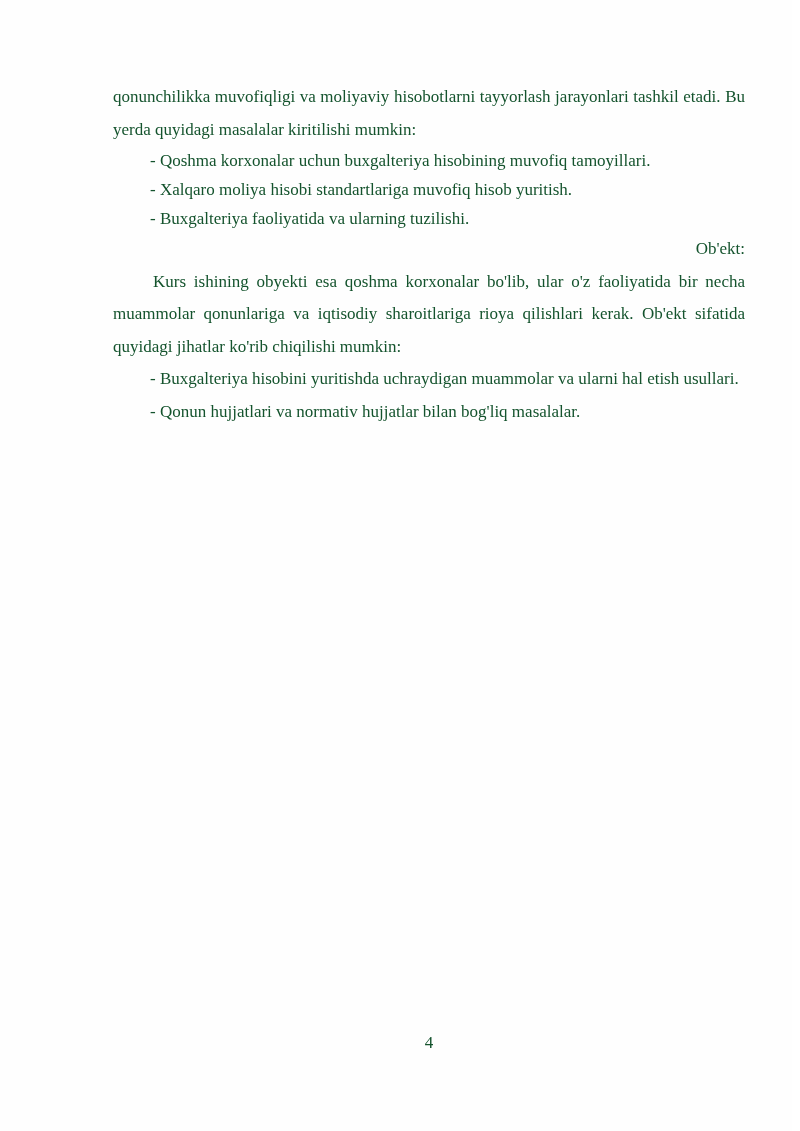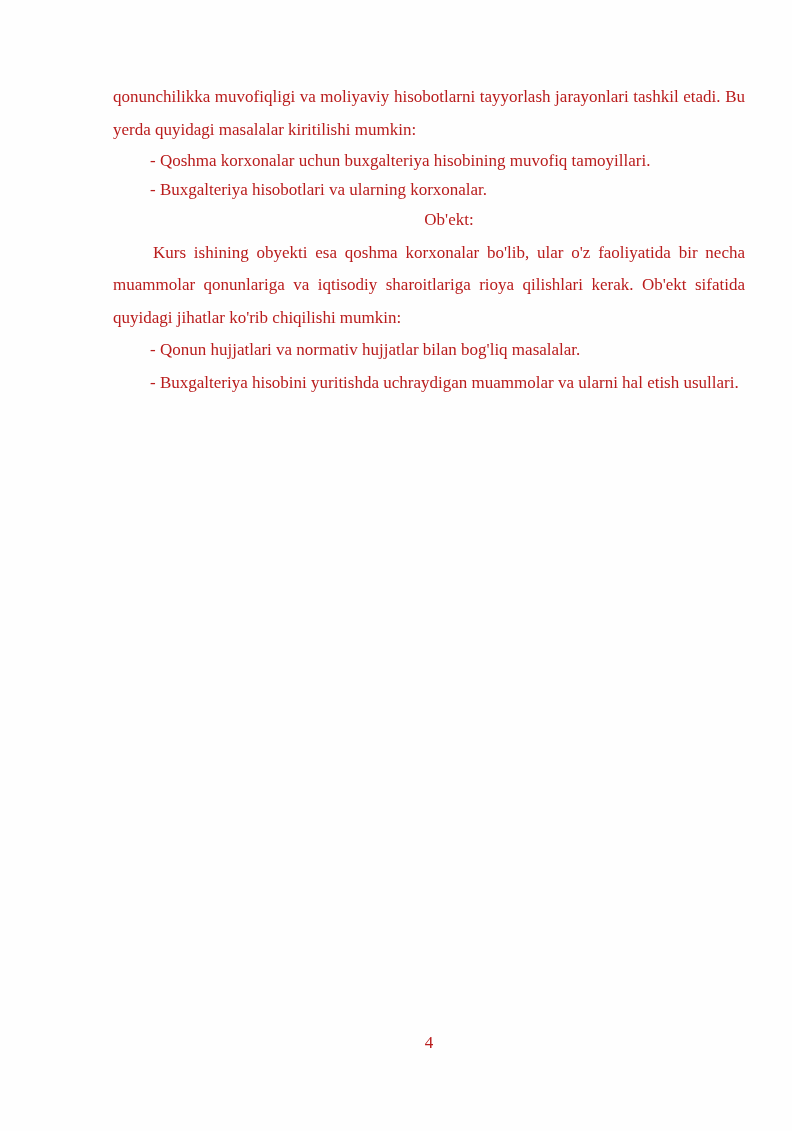--- a/index.html
+++ b/index.html
@@ -7,21 +7,21 @@
     padding: 0;
     background: #ffffff;
   }
   .page {
     position: relative;
     width: 792px;
     height: 1131px;
     background: #fefefe;
     overflow: hidden;
     font-family: "Liberation Serif", "DejaVu Serif", serif;
-    color: #b91c1c;
+    color: #14532d;
   }
   .content {
     position: absolute;
     left: 113px;
     top: 80px;
     width: 632px;
     font-size: 17px;
     line-height: 32.5px;
     text-align: justify;
   }
@@ -29,21 +29,21 @@
   .para-intro {
     line-height: 33px;
   }
   .list-tight .list-item {
     line-height: 29px;
     padding-left: 37px;
   }
   .section-heading {
     padding-left: 40px;
     margin-top: 4px;
-    text-align: center;
+    text-align: right;
   }
   .para-object {
     text-indent: 40px;
   }
   .list-wide .list-item {
     padding-left: 37px;
   }
   .page-number {
     position: absolute;
     top: 1030px;
@@ -57,28 +57,29 @@
 </head>
 <body>
 
 <div class="page">
   <div class="content">
 
     <p class="para-intro">qonunchilikka muvofiqligi va moliyaviy hisobotlarni tayyorlash jarayonlari tashkil etadi. Bu yerda quyidagi masalalar kiritilishi mumkin:</p>
 
     <div class="list-tight">
       <p class="list-item">- Qoshma korxonalar uchun buxgalteriya hisobining muvofiq tamoyillari.</p>
-      <p class="list-item">- Buxgalteriya hisobotlari va ularning korxonalar.</p>
+      <p class="list-item">- Xalqaro moliya hisobi standartlariga muvofiq hisob yuritish.</p>
+      <p class="list-item">- Buxgalteriya faoliyatida va ularning tuzilishi.</p>
     </div>
 
     <p class="section-heading">Ob'ekt:</p>
 
     <p class="para-object">Kurs ishining obyekti esa qoshma korxonalar bo'lib, ular o'z faoliyatida bir necha muammolar qonunlariga va iqtisodiy sharoitlariga rioya qilishlari kerak. Ob'ekt sifatida quyidagi jihatlar ko'rib chiqilishi mumkin:</p>
 
     <div class="list-wide">
+      <p class="list-item">- Buxgalteriya hisobini yuritishda uchraydigan muammolar va ularni hal etish usullari.</p>
       <p class="list-item">- Qonun hujjatlari va normativ hujjatlar bilan bog'liq masalalar.</p>
-      <p class="list-item">- Buxgalteriya hisobini yuritishda uchraydigan muammolar va ularni hal etish usullari.</p>
     </div>
 
   </div>
 
   <div class="page-number">4</div>
 </div>
 
 </body></html>

